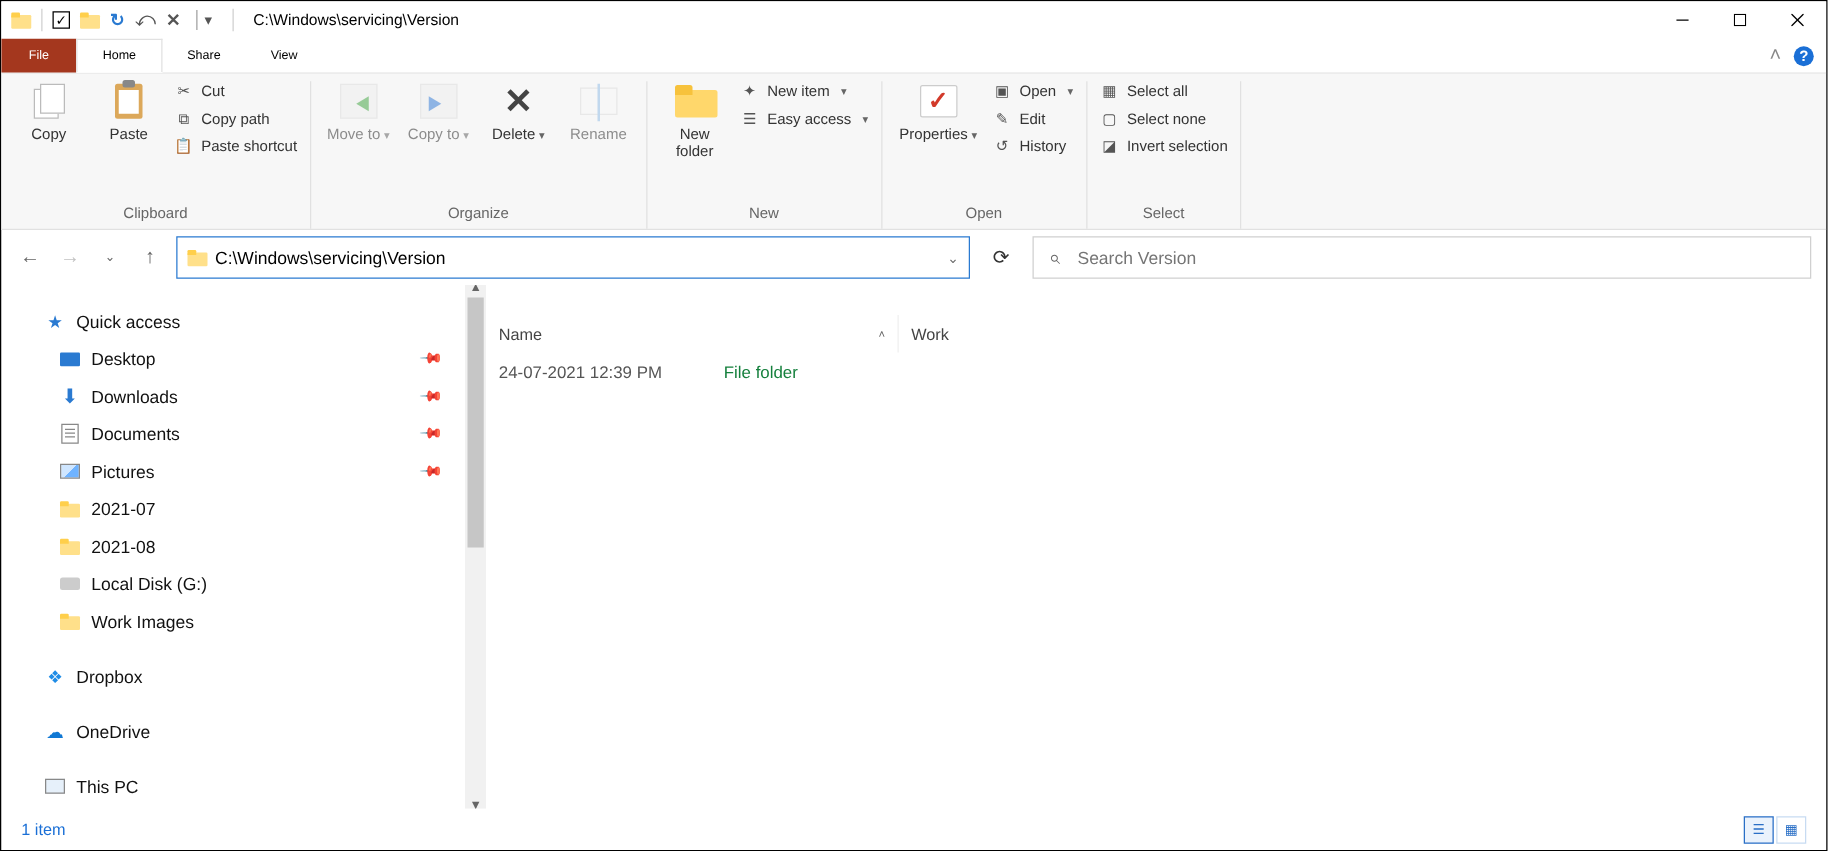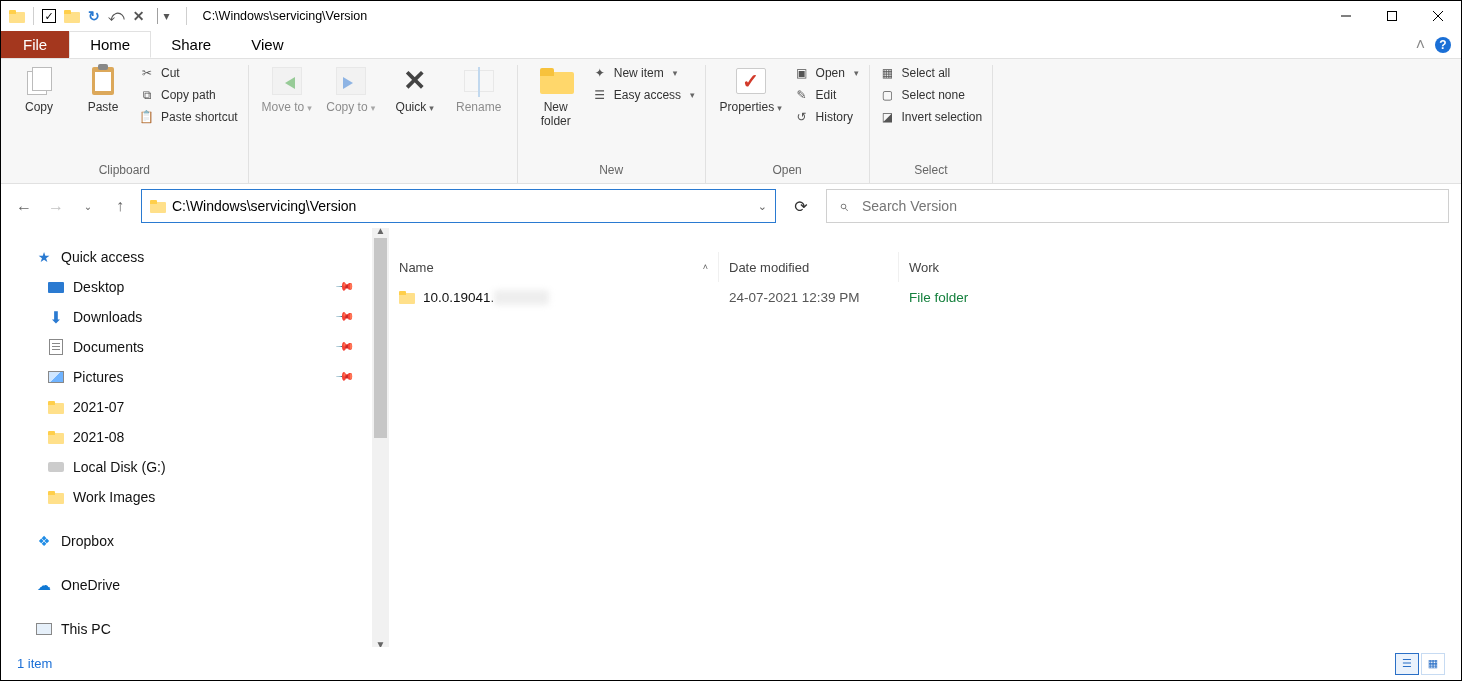--- a/index.html
+++ b/index.html
@@ -21,21 +21,21 @@
   .ico-check { display:inline-flex; width:14px; height:14px; border:1px solid #000; align-items:center; justify-content:center; font-size:11px; }
 
   .ico-redo { color:#2a7ad1; font-size:14px; font-weight:bold; }
   .ico-delx { color:#555; font-size:14px; font-weight:bold; }
 
   .qat-sep { display:inline-flex; align-items:center; gap:2px; color:#555; font-size:12px; padding:0 4px;}
   .qat-sep::before{ content:""; width:1px; height:16px; background:#a0a0a0; margin-right:4px;}
 
   
   .tabs { height: 28px; display: flex; align-items: center; background: #fff; border-bottom: 1px solid #e1e1e1; }
-  .tab { padding: 0 20px; height:100%; display:flex; align-items:center; font-size:15px; color:#000; }
+  .tab { padding: 0 20px; height:100%; display:flex; align-items:center; font-size:10px; color:#000; }
   .tab.file { background:#a4371e; color:#fff; padding:0 22px; }
   .tab.active { border:1px solid #e1e1e1; border-bottom:1px solid #fff; background:#fff; }
   .tabs .right { margin-left:auto; display:flex; align-items:center; gap:10px; padding-right:10px; }
   .help-circle { width:16px; height:16px; border-radius:50%; background:#1a6fd6; color:#fff; font-size:12px; font-weight:bold; display:flex; align-items:center; justify-content:center; }
 
   
   .ribbon { height: 125px; background:#f7f7f7; display:flex; border-bottom:1px solid #e1e1e1; padding-top:6px;}
   .group { border-right:1px solid #e1e1e1; padding:0 10px 4px; display:flex; flex-direction:column; }
   .group-body { flex:1; display:flex; align-items:flex-start; gap:8px; }
   .group-title { text-align:center; font-size:12px; color:#666; padding:4px 0 2px;}
@@ -224,29 +224,30 @@
       <div class="bigbtn" style="opacity:.55">
         <div class="icon">
             <div class="icon-folder-arrow arrow-blue"></div>
           </div>
         <span class="dd">Copy to</span>
       </div>
       <div class="bigbtn">
         <div class="icon">
             <span class="icon-x">✕</span>
           </div>
-        <span class="dd">Quick</span>
+        <span class="dd">Delete</span>
       </div>
       <div class="bigbtn" style="opacity:.55">
         <div class="icon">
             <div class="icon-rename"></div>
           </div>
         <span>Rename</span>
       </div>
     </div>
+    <div class="group-title">Organize</div>
   </div>
 
   <div class="group">
     <div class="group-body">
       <div class="bigbtn">
         <div class="icon">
             <div class="icon-folder-big"></div>
           </div>
         <span>New folder</span>
       </div>
@@ -410,33 +411,26 @@
       <div class="arr dn">▼</div>
     </div>
   </div>
 
   <div class="list">
     <div class="list-head">
       <div class="col name">
           <span>Name</span>
           <span class="sort-caret">˄</span>
         </div>
-      <div class="col date">
-          <span>Date modified</span>
-        </div>
       <div class="col size">
           <span>Work</span>
         </div>
     </div>
     <div class="list-body">
       <div class="row">
-        <div class="c name">
-          <span class="ico-folder-sm"></span>
-          <span><span>10.0.19041.</span><span class="blur">xxxx</span></span>
-        </div>
         <div class="c date">24-07-2021 12:39 PM</div>
         <div class="c type">File folder</div>
       </div>
     </div>
   </div>
 </div>
 
 <div class="status">
   <span>1 item</span>
   <div class="modes">

